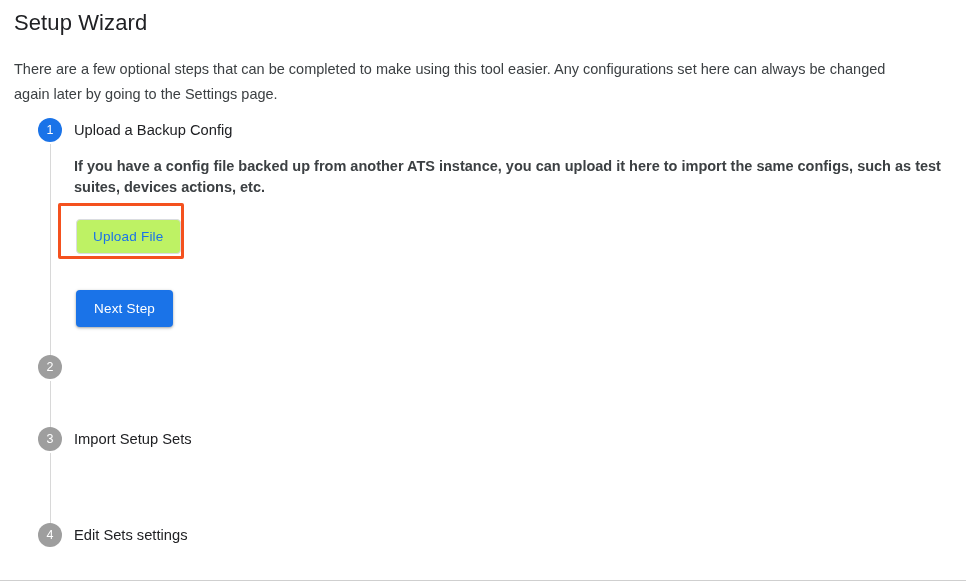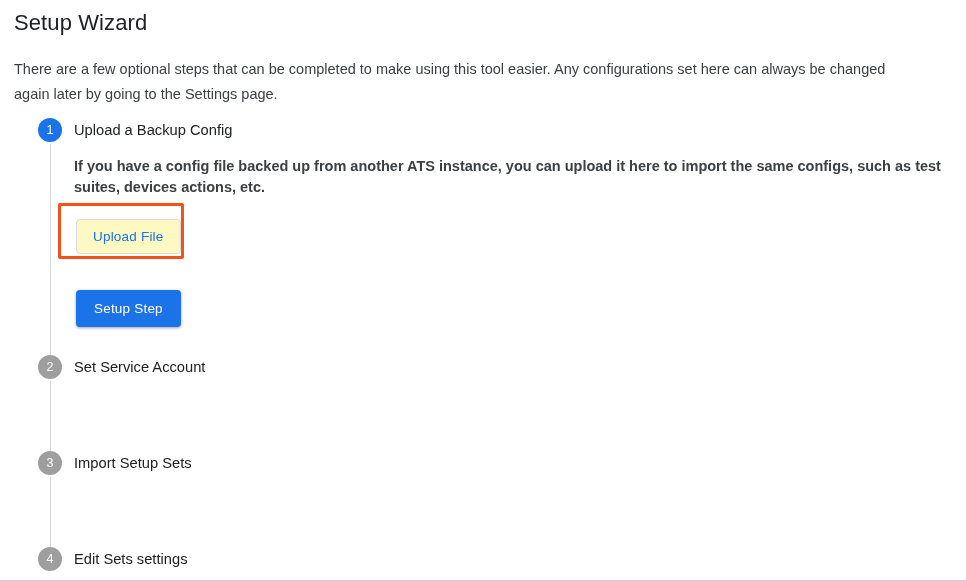--- a/index.html
+++ b/index.html
@@ -110,21 +110,21 @@
     border: 3px solid #f4511e;
     border-radius: 2px;
     box-sizing: content-box;
     pointer-events: none;
   }
   .btn-outline {
     position: relative;
     display: inline-block;
     border: 1px solid #dadce0;
     border-radius: 4px;
-    background: #fef9c3;
+    background: #bef264;
     color: #1a73e8;
     font-size: 13.5px;
     font-family: "Liberation Sans", sans-serif;
     padding: 9px 16px;
     cursor: pointer;
     letter-spacing: 0.2px;
     text-align: center;
   }
   .btn-primary {
     display: inline-block;
@@ -162,29 +162,28 @@
       <div class="step-marker active">1</div>
       <div class="step-line"></div>
       <div class="step-title">Upload a Backup Config</div>
       <div class="step-body">
         <div class="step-desc">If you have a config file backed up from another ATS instance, you can upload it here to import the same configs, such as test suites, devices actions, etc.</div>
         <div class="upload-wrap">
           <div class="highlight-box"></div>
           <button class="btn-outline">Upload File</button>
         </div>
         <div>
-          <button class="btn-primary">Setup Step</button>
+          <button class="btn-primary">Next Step</button>
         </div>
       </div>
     </div>
 
     <div class="step step-2">
       <div class="step-marker inactive">2</div>
       <div class="step-line"></div>
-      <div class="step-title">Set Service Account</div>
       <div class="spacer-2"></div>
     </div>
 
     <div class="step step-3">
       <div class="step-marker inactive">3</div>
       <div class="step-line"></div>
       <div class="step-title">Import Setup Sets</div>
       <div class="spacer-2"></div>
     </div>
 

